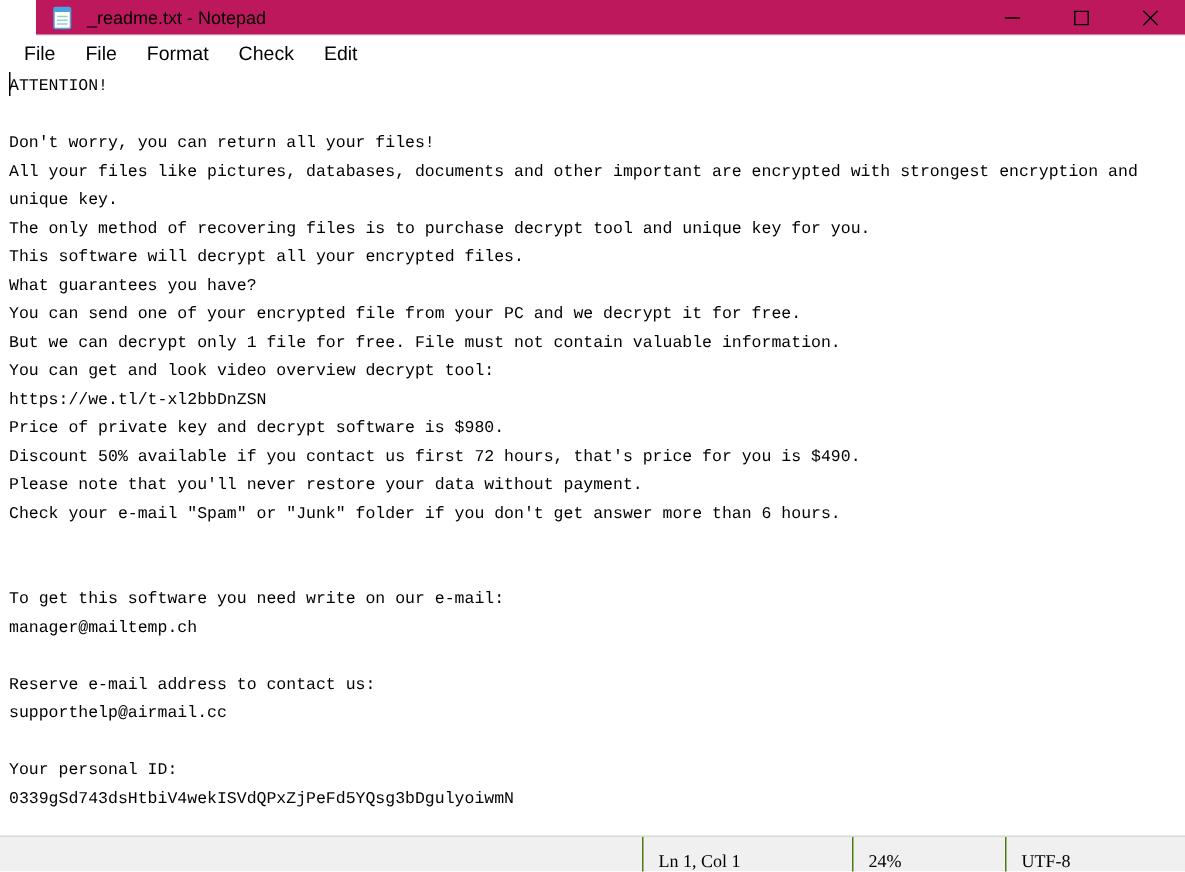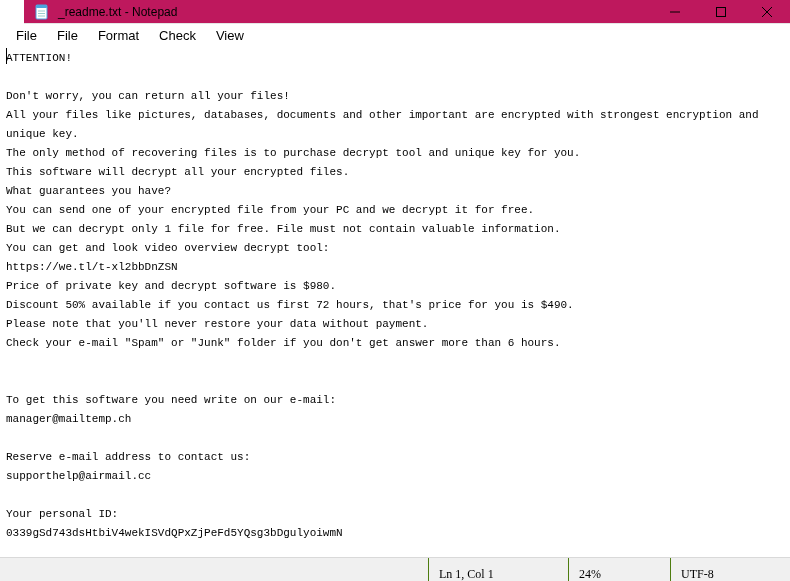--- a/index.html
+++ b/index.html
@@ -137,21 +137,21 @@
         </svg>
     </div>
   </div>
 </div>
 
 <div class="menubar">
   <span class="menu-item">File</span>
   <span class="menu-item">File</span>
   <span class="menu-item">Format</span>
   <span class="menu-item">Check</span>
-  <span class="menu-item">View</span>
+  <span class="menu-item">Edit</span>
 </div>
 
 <div class="content"><span class="caret"></span><span>ATTENTION!
 
 Don't worry, you can return all your files!
 All your files like pictures, databases, documents and other important are encrypted with strongest encryption and unique key.
 The only method of recovering files is to purchase decrypt tool and unique key for you.
 This software will decrypt all your encrypted files.
 What guarantees you have?
 You can send one of your encrypted file from your PC and we decrypt it for free.

